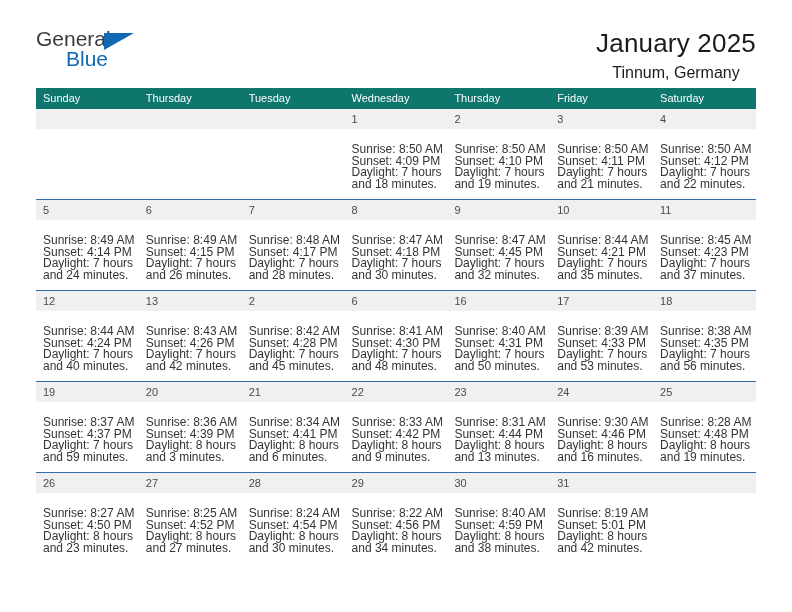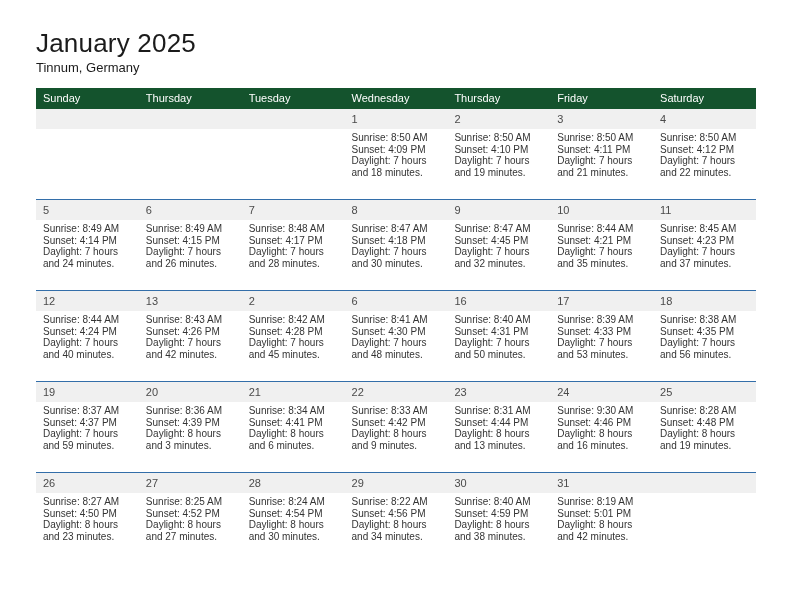--- a/index.html
+++ b/index.html
@@ -48,45 +48,46 @@
     border-left: 30px solid #1268b3;
     border-bottom: 17px solid transparent;
   }
   .logo-blue {
     position: absolute;
     left: 30px; top: 20px;
     font-size: 21px;
     color: #1268b3;
   }
   .titles {
-    text-align: left;
+    text-align: center;
     padding-top: 0px;
   }
   .cal-title {
     font-size: 26px;
     color: #1b1b1b;
     font-weight: normal;
     line-height: 30px;
     letter-spacing: 0.2px;
   }
   .cal-sub {
-    font-size: 13px;
+    font-size: 16px;
     color: #1b1b1b;
     line-height: 20px;
+    margin-top: 5px;
   }
 
   
   .cal {
     margin: 12px 36px 0 36px;
     width: 720px;
     border-collapse: collapse;
     table-layout: fixed;
   }
   .cal thead th {
-    background: #14532d;
+    background: #0f766e;
     color: #ffffff;
     font-size: 11px;
     font-weight: normal;
     text-align: left;
     padding: 5px 0 5px 7px;
     height: 21px;
     line-height: 11px;
   }
   .cal tbody td {
     vertical-align: top;
@@ -105,32 +106,38 @@
     background: #f0f0f0;
     color: #4a4a4a;
     font-size: 11px;
     line-height: 12px;
     padding: 4px 0 4px 7px;
     height: 20px;
   }
   .cell.blank .daynum { color: transparent; }
   .info {
     padding: 3px 6px 0 7px;
-    font-size: 10px;
+    font-size: 12px;
     line-height: 11.7px;
     color: #343434;
+    margin-top: 12px;
   }
   .info div { white-space: nowrap; }
 </style>
 </head>
 <body>
 
 <div class="page">
 
   <div class="top">
+    <div class="logo">
+      <span class="logo-general">General</span>
+      <span class="logo-tri"></span>
+      <span class="logo-blue">Blue</span>
+    </div>
     <div class="titles">
       <div class="cal-title">January 2025</div>
       <div class="cal-sub">Tinnum, Germany</div>
     </div>
   </div>
 
   <table class="cal">
     <thead>
       <tr>
         <th>Sunday</th>

